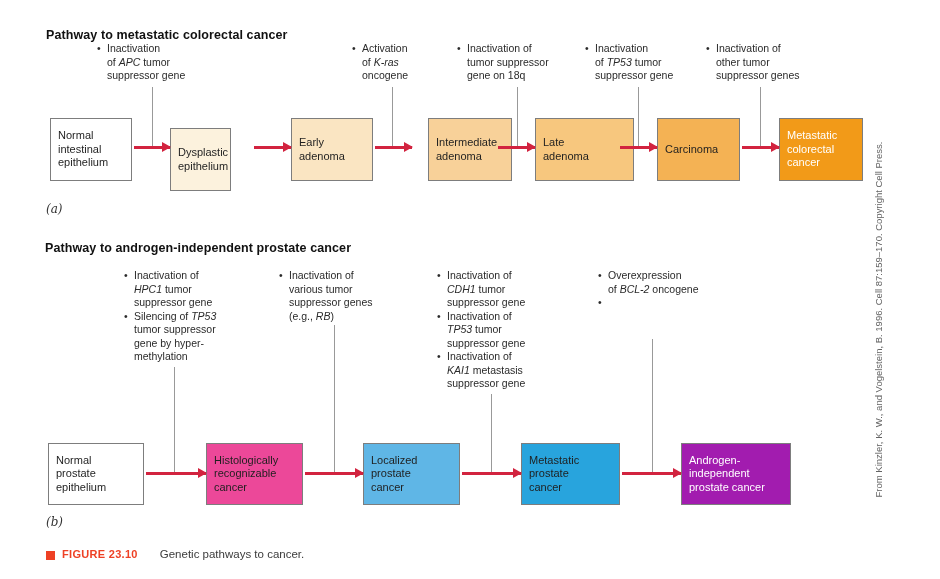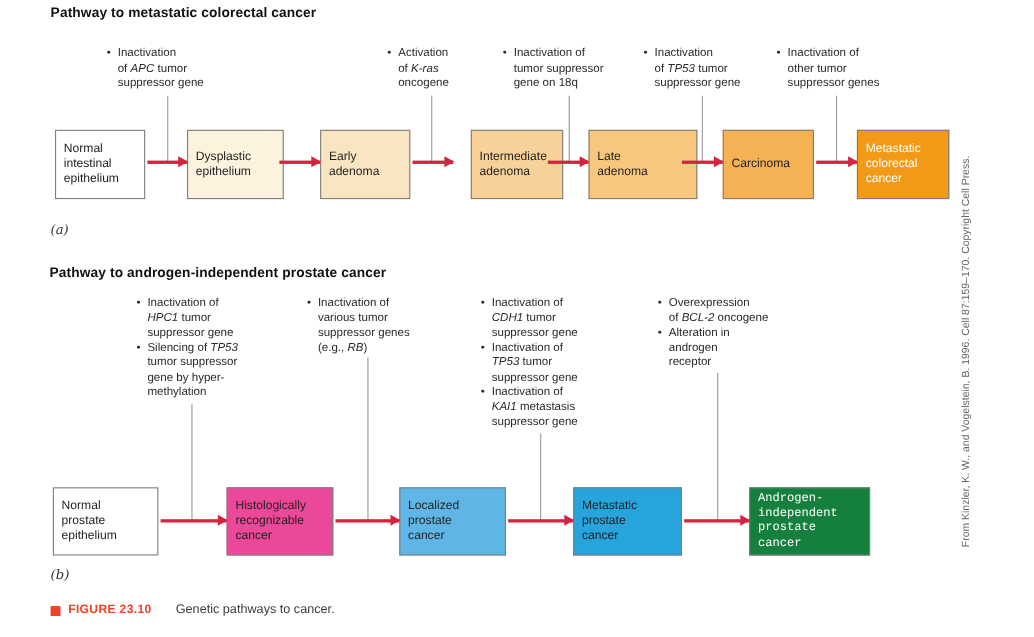--- a/index.html
+++ b/index.html
@@ -41,21 +41,21 @@
   .citation{
     position:absolute;left:648px;top:314px;width:460px;text-align:center;
     transform:rotate(-90deg);font-size:9.5px;color:#636363;white-space:nowrap;
   }
 </style>
 </head>
 <body>
 
 <div id="stage">
 
-  <div class="ptitle" style="left:46px;top:4px">Pathway to metastatic colorectal cancer</div>
+  <div class="ptitle" style="left:46px;top:28px">Pathway to metastatic colorectal cancer</div>
 
   <div class="ann" style="left:97px;top:42px">
     <div class="bullet">
       <span class="dot">•</span>
       <span class="btext">Inactivation<br>of <i>APC</i> tumor<br>suppressor gene</span>
     </div>
   </div>
   <div class="ann" style="left:352px;top:42px">
     <div class="bullet">
       <span class="dot">•</span>
@@ -81,21 +81,21 @@
     </div>
   </div>
 
   <div class="vline" style="left:152px;top:87px;height:61px"></div>
   <div class="vline" style="left:392px;top:87px;height:61px"></div>
   <div class="vline" style="left:517px;top:87px;height:61px"></div>
   <div class="vline" style="left:638px;top:87px;height:61px"></div>
   <div class="vline" style="left:760px;top:87px;height:61px"></div>
 
   <div class="box" style="left: 50px; top: 118px; width: 82px; background: rgb(255, 255, 255); color: rgb(31, 31, 31);">Normal<br>intestinal<br>epithelium</div>
-  <div class="box" style="left: 170px; top: 118px; width: 88px; background: rgb(252, 242, 221); color: rgb(31, 31, 31);">Dysplastic<br>epithelium</div>
+  <div class="box" style="left: 170px; top: 128px; width: 61px; background: rgb(252, 242, 221); color: rgb(31, 31, 31);">Dysplastic<br>epithelium</div>
   <div class="box" style="left: 291px; top: 118px; width: 82px; background: rgb(250, 229, 194); color: rgb(31, 31, 31);">Early<br>adenoma</div>
   <div class="box" style="left: 412px; top: 118px; width: 84px; background: rgb(248, 209, 153); color: rgb(31, 31, 31); margin-left: 16px;">Intermediate<br>adenoma</div>
   <div class="box" style="left: 535px; top: 118px; width: 99px; background: rgb(247, 199, 126); color: rgb(31, 31, 31);">Late<br>adenoma</div>
   <div class="box" style="left: 657px; top: 118px; width: 83px; background: rgb(244, 178, 84); color: rgb(31, 31, 31);">Carcinoma</div>
   <div class="box" style="left: 779px; top: 118px; width: 84px; background: rgb(242, 154, 24); color: rgb(255, 255, 255);">Metastatic<br>colorectal<br>cancer</div>
 
   <div class="arrow" style="left:134px;top:146px;width:36px"></div>
   <div class="arrow" style="left:254px;top:146px;width:37px"></div>
   <div class="arrow" style="left:375px;top:146px;width:37px"></div>
   <div class="arrow" style="left:498px;top:146px;width:37px"></div>
@@ -136,34 +136,33 @@
       <span class="btext">Inactivation of<br><i>KAI1</i> metastasis<br>suppressor gene</span>
     </div>
   </div>
   <div class="ann" style="left:598px;top:269px">
     <div class="bullet">
       <span class="dot">•</span>
       <span class="btext">Overexpression<br>of <i>BCL-2</i> oncogene</span>
     </div>
     <div class="bullet">
       <span class="dot">•</span>
-      <span class="btext">Alteration in<br>androgen<br>receptor</span>
     </div>
   </div>
 
   <div class="vline" style="left:174px;top:367px;height:106px"></div>
   <div class="vline" style="left:334px;top:325px;height:148px"></div>
   <div class="vline" style="left:491px;top:394px;height:79px"></div>
   <div class="vline" style="left:652px;top:339px;height:134px"></div>
 
   <div class="box rowb" style="left: 48px; top: 443px; width: 96px; background: rgb(255, 255, 255); color: rgb(31, 31, 31);">Normal<br>prostate<br>epithelium</div>
   <div class="box rowb" style="left: 206px; top: 443px; width: 97px; background: #ec4899; color: rgb(31, 31, 31);">Histologically<br>recognizable<br>cancer</div>
   <div class="box rowb" style="left: 363px; top: 443px; width: 97px; background: rgb(95, 182, 230); color: rgb(31, 31, 31);">Localized<br>prostate<br>cancer</div>
   <div class="box rowb" style="left: 521px; top: 443px; width: 99px; background: rgb(40, 164, 221); color: rgb(31, 31, 31);">Metastatic<br>prostate<br>cancer</div>
-  <div class="box rowb" style="left: 681px; top: 443px; width: 110px; background: #15803d; color: rgb(255, 255, 255); font-family: Liberation Mono, monospace;">Androgen-<br>independent<br>prostate cancer</div>
+  <div class="box rowb" style="left: 681px; top: 443px; width: 110px; background: #a21caf; color: rgb(255, 255, 255);">Androgen-<br>independent<br>prostate cancer</div>
 
   <div class="arrow" style="left:146px;top:472px;width:60px"></div>
   <div class="arrow" style="left:305px;top:472px;width:58px"></div>
   <div class="arrow" style="left:462px;top:472px;width:59px"></div>
   <div class="arrow" style="left:622px;top:472px;width:59px"></div>
 
   <div class="panel-label" style="left:46px;top:515px">(b)</div>
 
   <div class="caption" style="left:46px;top:548px">
     <span class="cap-square"></span>

